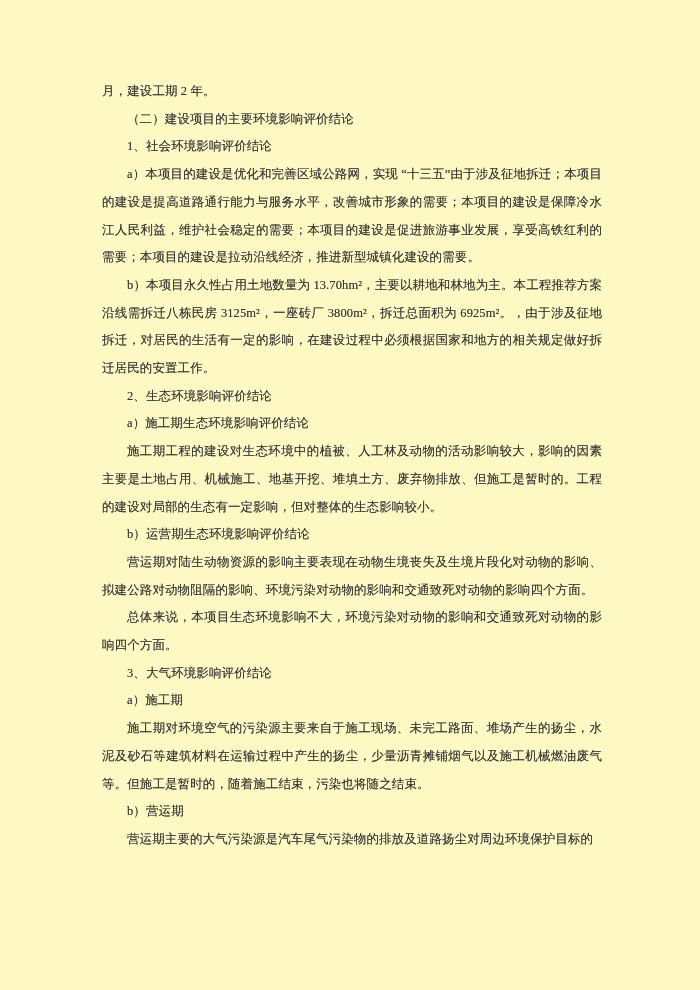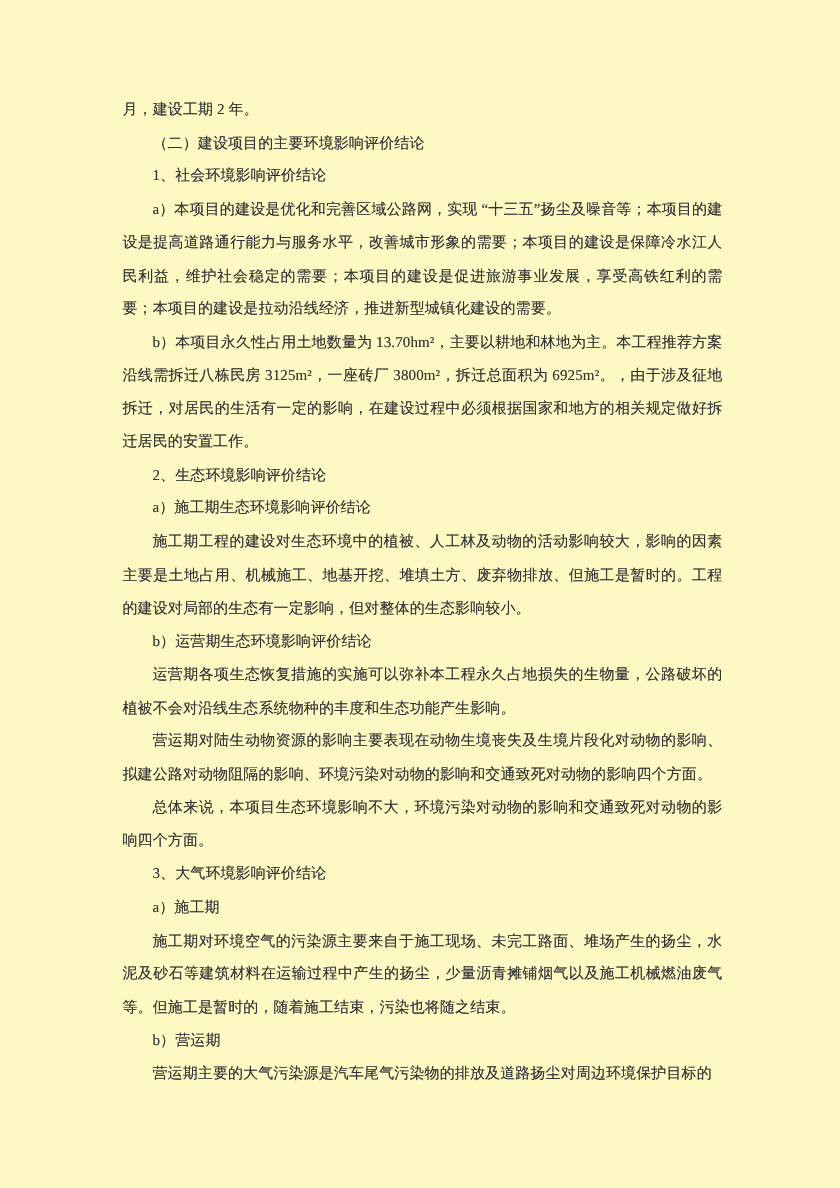--- a/index.html
+++ b/index.html
@@ -38,27 +38,26 @@
   }
 </style>
 </head>
 <body>
 
 <div class="page">
   <div class="doc">
     <p class="para plain">月，建设工期 2 年。</p>
     <p class="para">（二）建设项目的主要环境影响评价结论</p>
     <p class="para">1、社会环境影响评价结论</p>
-    <p class="para">a）本项目的建设是优化和完善区域公路网，实现 “十三五”扬尘及噪音等；本项目的建设是提高道路通行能力与服务水平，改善城市形象的需要；本项目的建设是保障冷水江人民利益，维护社会稳定的需要；本项目的建设是促进旅游事业发展，享受高铁红利的需要；本项目的建设是拉动沿线经济，推进新型城镇化建设的需要。</p>
+    <p class="para">a）本项目的建设是优化和完善区域公路网，实现 “十三五”由于涉及征地拆迁；本项目的建设是提高道路通行能力与服务水平，改善城市形象的需要；本项目的建设是保障冷水江人民利益，维护社会稳定的需要；本项目的建设是促进旅游事业发展，享受高铁红利的需要；本项目的建设是拉动沿线经济，推进新型城镇化建设的需要。</p>
     <p class="para">b）本项目永久性占用土地数量为 13.70hm²，主要以耕地和林地为主。本工程推荐方案沿线需拆迁八栋民房 3125m²，一座砖厂 3800m²，拆迁总面积为 6925m²。，由于涉及征地拆迁，对居民的生活有一定的影响，在建设过程中必须根据国家和地方的相关规定做好拆迁居民的安置工作。</p>
     <p class="para">2、生态环境影响评价结论</p>
     <p class="para">a）施工期生态环境影响评价结论</p>
     <p class="para">施工期工程的建设对生态环境中的植被、人工林及动物的活动影响较大，影响的因素主要是土地占用、机械施工、地基开挖、堆填土方、废弃物排放、但施工是暂时的。工程的建设对局部的生态有一定影响，但对整体的生态影响较小。</p>
     <p class="para">b）运营期生态环境影响评价结论</p>
-    <p class="para">运营期各项生态恢复措施的实施可以弥补本工程永久占地损失的生物量，公路破坏的植被不会对沿线生态系统物种的丰度和生态功能产生影响。</p>
     <p class="para">营运期对陆生动物资源的影响主要表现在动物生境丧失及生境片段化对动物的影响、拟建公路对动物阻隔的影响、环境污染对动物的影响和交通致死对动物的影响四个方面。</p>
     <p class="para">总体来说，本项目生态环境影响不大，环境污染对动物的影响和交通致死对动物的影响四个方面。</p>
     <p class="para">3、大气环境影响评价结论</p>
     <p class="para">a）施工期</p>
     <p class="para">施工期对环境空气的污染源主要来自于施工现场、未完工路面、堆场产生的扬尘，水泥及砂石等建筑材料在运输过程中产生的扬尘，少量沥青摊铺烟气以及施工机械燃油废气等。但施工是暂时的，随着施工结束，污染也将随之结束。</p>
     <p class="para">b）营运期</p>
     <p class="para">营运期主要的大气污染源是汽车尾气污染物的排放及道路扬尘对周边环境保护目标的</p>
   </div>
 </div>
 

